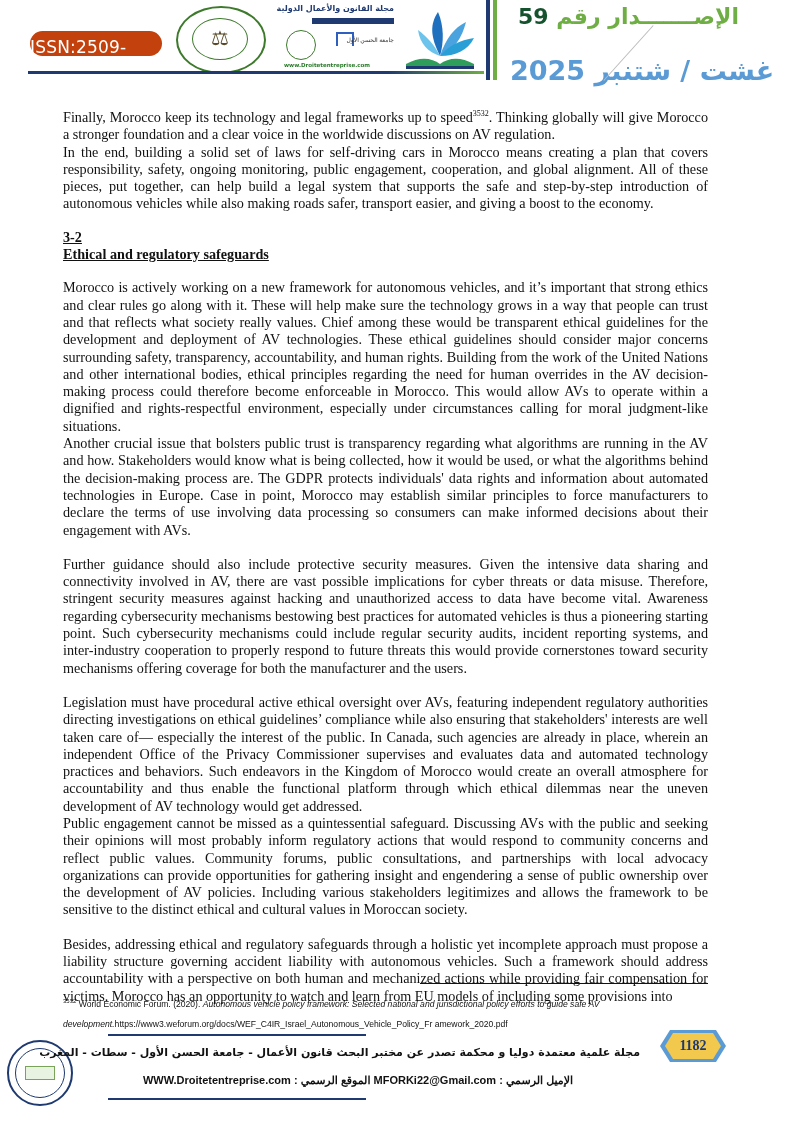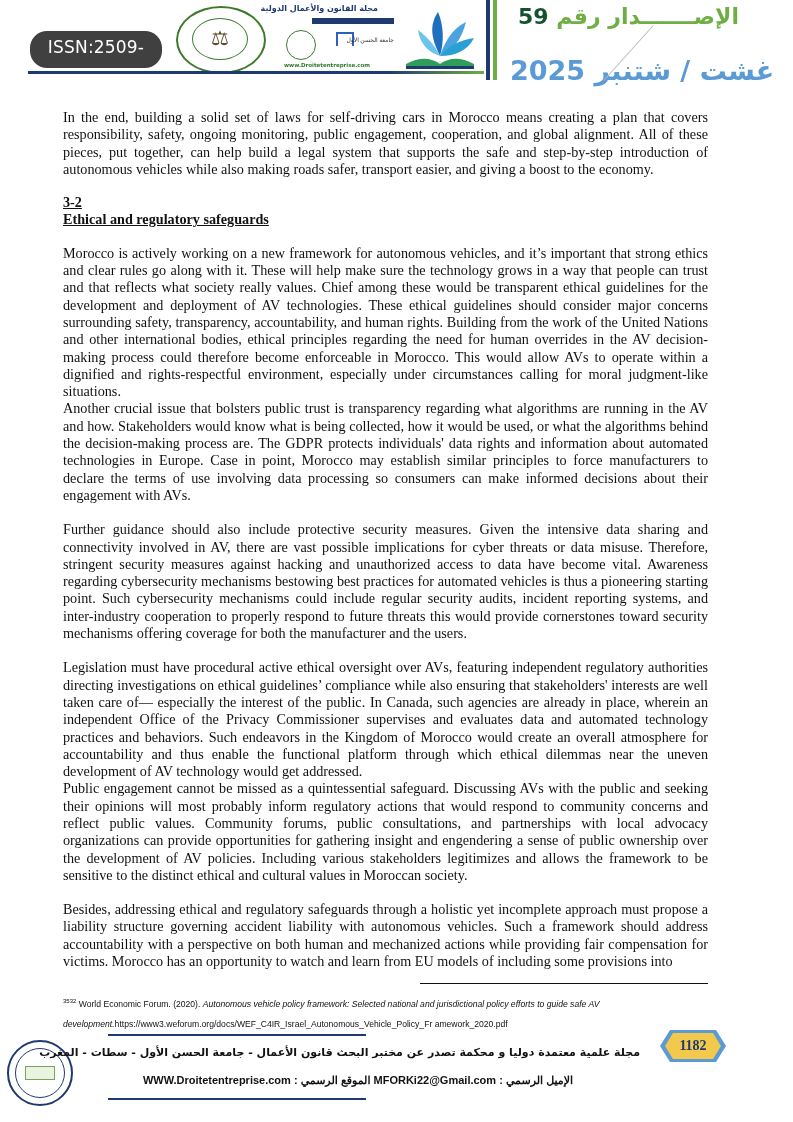--- a/index.html
+++ b/index.html
@@ -1,33 +1,33 @@
 <!DOCTYPE html>
 <html><head>
 <meta charset="utf-8">
 <style>
   html, body { margin: 0; padding: 0; background: #ffffff; }
   body { width: 793px; height: 1122px; position: relative; overflow: hidden; font-family: "Liberation Serif", serif; color: #111; }
 
   
   .header { position: absolute; left: 0; top: 0; width: 793px; height: 80px; }
   .issn {
-    position: absolute; left: 30px; top: 31px; width: 132px; height: 37px;
-    background: #404040; border-radius: 17px; color: #fff;
+    position: absolute; left: 30px; top: 31px; width: 132px; height: 25px;
+    background: #c2410c; border-radius: 17px; color: #fff;
     font-family: "DejaVu Sans", sans-serif; font-size: 17px; line-height: 33px;
-    text-align: center; letter-spacing: 0.2px;
+    letter-spacing: 0.2px;
   }
   .lab-seal {
     position: absolute; left: 176px; top: 6px; width: 86px; height: 64px;
     border: 2px solid #3d7a2c; border-radius: 50%;
   }
   .lab-seal .inner { position: absolute; left: 14px; top: 10px; width: 54px; height: 40px; border: 1px solid #3d7a2c; border-radius: 50%; }
   .lab-seal .scale { position: absolute; left: 30px; top: 18px; width: 24px; height: 24px; color: #5a4a2a; font-size: 20px; text-align: center; line-height: 24px; }
   .journal-block { position: absolute; left: 282px; top: 4px; width: 112px; height: 66px; }
-  .journal-title-ar { position: absolute; right: 16px; top: 0; font-family: "DejaVu Sans", sans-serif; font-size: 8px; color: #1f3a70; font-weight: bold; direction: rtl; white-space: nowrap; text-align: center; }
+  .journal-title-ar { position: absolute; right: 0; top: 0; font-family: "DejaVu Sans", sans-serif; font-size: 8px; color: #1f3a70; font-weight: bold; direction: rtl; white-space: nowrap; text-align: center; }
   .journal-bar { position: absolute; left: 30px; top: 14px; width: 82px; height: 6px; background: #1f3a70; }
   .mini-seal { position: absolute; left: 4px; top: 26px; width: 28px; height: 28px; border: 1px solid #3d7a2c; border-radius: 50%; }
   .castle { position: absolute; left: 54px; top: 28px; width: 14px; height: 12px; border: 2px solid #2e5fbf; border-bottom: none; }
   .univ-text { position: absolute; right: 0; top: 32px; font-size: 6px; color: #333; white-space: nowrap; }
   .journal-url { position: absolute; left: 2px; top: 58px; font-family: "DejaVu Sans", sans-serif; font-size: 5.5px; font-weight: bold; color: #2b7a2b; white-space: nowrap; }
   .book-logo { position: absolute; left: 400px; top: 6px; width: 78px; height: 64px; }
   .divider-bars { position: absolute; left: 486px; top: 0; width: 12px; height: 80px; }
   .divider-bars .b1 { position: absolute; left: 0; top: 0; width: 4px; height: 80px; background: #1f3a70; }
   .divider-bars .b2 { position: absolute; left: 7px; top: 0; width: 4px; height: 80px; background: #6fae44; }
   .issue-line {
@@ -114,20 +114,21 @@
     <span>غشت / شتنبر</span>
     <span>2025</span>
   </div>
   <div class="diag-line"></div>
 
   <div class="header-rule"></div>
   <div class="header-rule2"></div>
 </div>
 
 <div class="content">
+  <p><span>Finally, Morocco keep its technology and legal frameworks up to speed</span><sup>3532</sup><span>. Thinking globally will give Morocco a stronger foundation and a clear voice in the worldwide discussions on AV regulation.</span></p>
   <p>In the end, building a solid set of laws for self-driving cars in Morocco means creating a plan that covers responsibility, safety, ongoing monitoring, public engagement, cooperation, and global alignment. All of these pieces, put together, can help build a legal system that supports the safe and step-by-step introduction of autonomous vehicles  while also making roads safer, transport easier, and giving a boost to the economy.</p>
 
   <p class="section-heading">
     <span class="num">3-2</span>
     <span>Ethical and regulatory safeguards</span>
   </p>
 
   <p>Morocco is actively working on a new framework for autonomous vehicles, and it’s important that strong ethics and clear rules go along with it. These will help make sure the technology grows in a way that people can trust and that reflects what society really values. Chief among these would be transparent ethical guidelines for the development and deployment of AV technologies. These ethical guidelines should consider major concerns surrounding safety, transparency, accountability, and human rights. Building from the work of the United Nations and other international bodies, ethical principles regarding the need for human overrides in the AV decision-making process could therefore become enforceable in Morocco. This would allow AVs to operate within a dignified and rights-respectful environment, especially under circumstances calling for moral judgment-like situations.</p>
   <p>Another crucial issue that bolsters public trust is transparency regarding what algorithms are running in the AV and how. Stakeholders would know what is being collected, how it would be used, or what the algorithms behind the decision-making process are. The GDPR protects individuals' data rights and information about automated technologies in Europe. Case in point, Morocco may establish similar principles to force manufacturers to declare the terms of use involving data processing so consumers can make informed decisions about their engagement with AVs.</p>
   <div class="gap"></div>

